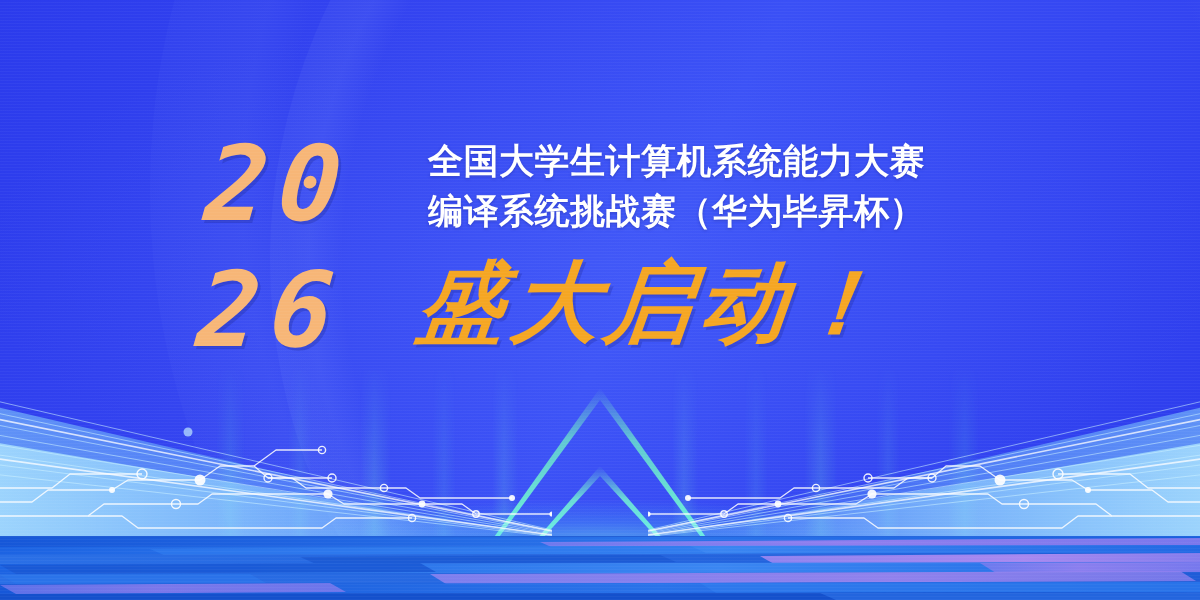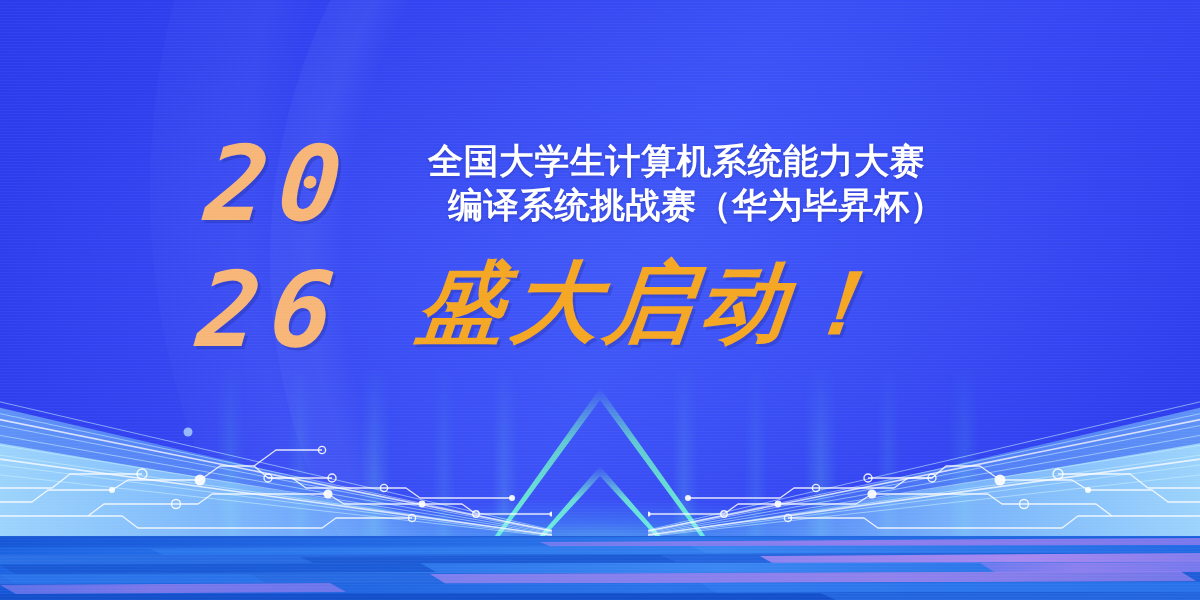--- a/index.html
+++ b/index.html
@@ -60,21 +60,21 @@
     left:428px;
     color:#ffffff;
     font-weight:700;
     font-size:35px;
     line-height:1.42;
     letter-spacing:.5px;
     white-space:nowrap;
     text-shadow:0 1px 3px rgba(20,30,120,.35);
   }
   .sub-1{top:136px;}
-  .sub-2{top:180px;margin-left:20px;}
+  .sub-2{top:186px;}
 
   .slogan{
     position:absolute;
     left:418px;top:259px;
     color:#f5a623;
     font-weight:700;
     font-size:88px;
     line-height:1;
     letter-spacing:6px;
     font-style:italic;

